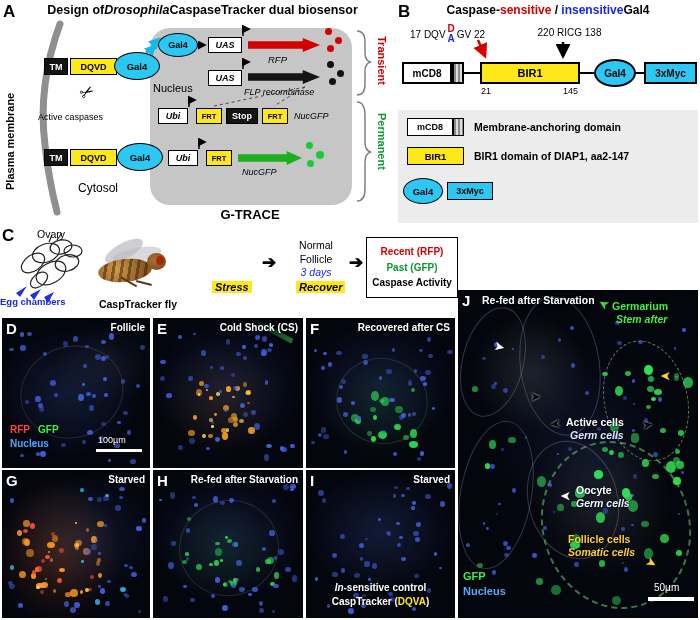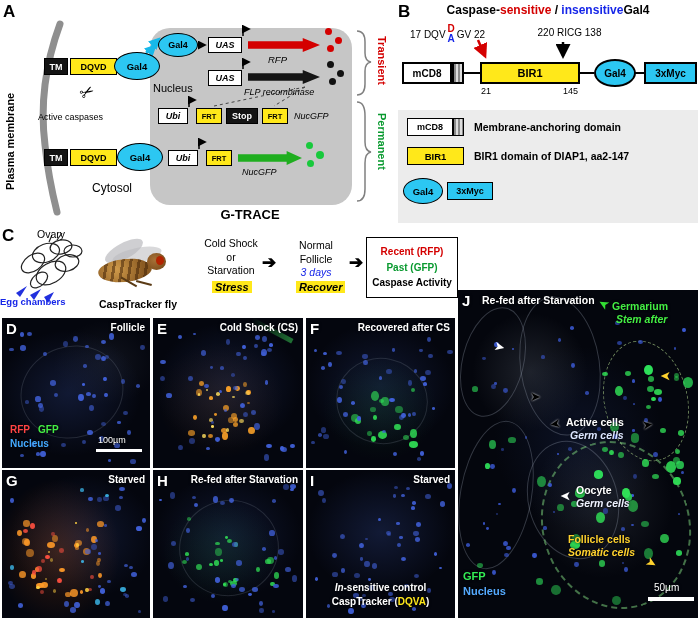--- a/index.html
+++ b/index.html
@@ -91,34 +91,39 @@
       <path d="M57 240 L62 233 M49 242 L52 235"></path>
     </g>
     <g fill="#2230dd">
       <polygon points="16,293 27,286 20,297"></polygon>
       <polygon points="30,295 41,289 34,300"></polygon>
       <polygon points="44,297 54,292 48,303"></polygon>
     </g>
   </svg>
 
   <div class="abs b" style="left:3px;top:2px;font-size:17px">A</div>
+  <div class="abs b ctr" style="left:25px;top:3px;width:355px;font-size:12.5px">
+      <span>Design of </span>
+      <span class="i">Drosophila</span>
+      <span> CaspaseTracker dual biosensor</span>
+    </div>
 
   <div class="abs box blackbox ctr" style="left:44px;top:58px;width:24px;height:17px;font-size:9px">TM</div>
   <div class="abs box yellow" style="left:70px;top:58px;width:47px;height:17px;font-size:9px">DQVD</div>
   <div class="abs box cyanbg ellipse" style="left:114px;top:52px;width:46px;height:28px;font-size:9.5px">Gal4</div>
 
   <span class="abs" style="left:80px;top:82px;font-size:17px;transform:rotate(-30deg)">✂</span>
   <div class="abs" style="left:38px;top:112px;width:100px;font-size:9px">Active caspases</div>
 
   <div class="abs box blackbox ctr" style="left:44px;top:149px;width:24px;height:17px;font-size:9px">TM</div>
   <div class="abs box yellow" style="left:70px;top:149px;width:47px;height:17px;font-size:9px">DQVD</div>
   <div class="abs box cyanbg ellipse" style="left:117px;top:143px;width:46px;height:28px;font-size:9.5px">Gal4</div>
 
   <div class="abs b vup" style="left:4px;top:55px;height:135px;font-size:11px">Plasma membrane</div>
-  <div class="abs" style="left:92px;top:181px;font-size:12px">Cytosol</div>
+  <div class="abs" style="left:78px;top:181px;font-size:12px">Cytosol</div>
 
   <div class="abs" style="left:153px;top:82px;font-size:11px">Nucleus</div>
 
   <div class="abs box cyanbg ellipse" style="left:158px;top:33px;width:40px;height:24px;font-size:9px">Gal4</div>
   <div class="abs box i" style="left:208px;top:37px;width:34px;height:16px;font-size:9px">UAS</div>
   <div class="gene" style="left:248px;top:38px;width:72px;background:#d40000"></div>
   <div class="dotc" style="left:325px;top:28px;width:7px;height:7px;background:#d40000"></div>
   <div class="dotc" style="left:335px;top:37px;width:7px;height:7px;background:#d40000"></div>
   <div class="dotc" style="left:327px;top:45px;width:7px;height:7px;background:#d40000"></div>
   <div class="abs i" style="left:268px;top:54px;font-size:9.5px">RFP</div>
@@ -190,25 +195,20 @@
 
   <div class="abs" style="left:103px;top:243px;width:42px;height:16px;background:rgba(160,160,165,.5);border-radius:50%;transform:rotate(-28deg)"></div>
   <div class="abs" style="left:112px;top:248px;width:50px;height:15px;background:rgba(185,185,190,.55);border-radius:50%;transform:rotate(-12deg)"></div>
   <div class="abs" style="left:98px;top:259px;width:54px;height:23px;border-radius:50%;transform:rotate(-6deg);background:repeating-linear-gradient(105deg,rgba(60,30,5,.5) 0 3px,transparent 3px 8px),radial-gradient(circle at 35% 40%,#cf9a4a,#8a5a22 70%)"></div>
   <div class="abs" style="left:147px;top:253px;width:19px;height:17px;border-radius:50%;background:radial-gradient(circle at 40% 40%,#a87136,#6f4416)"></div>
   <div class="abs" style="left:156px;top:256px;width:8px;height:9px;border-radius:50%;background:#b32300"></div>
   <div class="abs" style="left:120px;top:281px;width:18px;height:1.5px;background:#5a3a15;transform:rotate(30deg)"></div>
   <div class="abs" style="left:136px;top:282px;width:16px;height:1.5px;background:#5a3a15;transform:rotate(15deg)"></div>
   <div class="abs b ctr" style="left:86px;top:298px;width:104px;font-size:10.5px">CaspTracker fly</div>
 
-  <div class="abs ctr" style="left:196px;top:237px;width:70px;font-size:10.5px;flex-direction:column;line-height:1.3">
-    <span>Cold Shock</span>
-      <span>or</span>
-      <span>Starvation</span>
-  </div>
   <div class="badge" style="left:212px;top:281px">Stress</div>
 
   <span class="flowarr" style="left:262px;top:252px">➔</span>
 
   <div class="abs ctr" style="left:284px;top:239px;width:64px;font-size:10.5px;flex-direction:column;line-height:1.3">
     <span>Normal</span>
       <span>Follicle</span>
       <span class="i" style="color:#1626e8">3 days</span>
   </div>
   <div class="badge" style="left:296px;top:281px">Recover</div>

